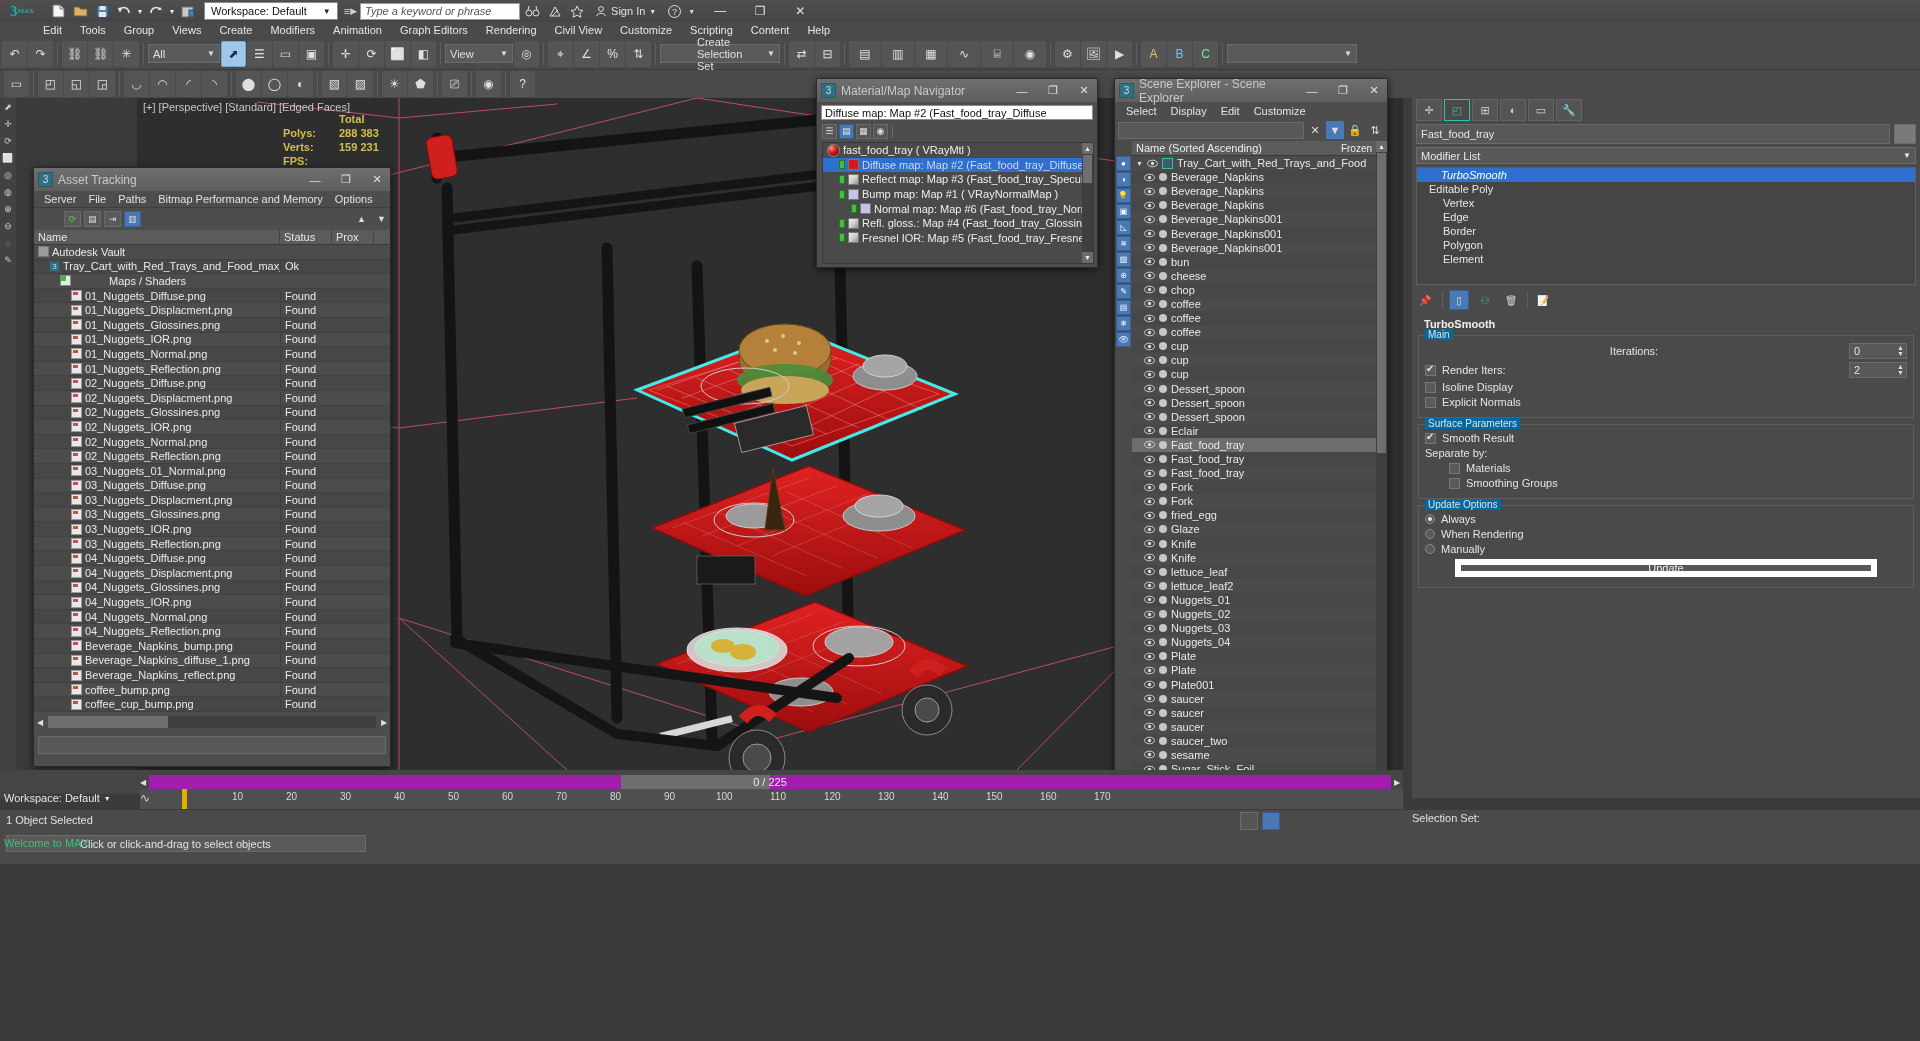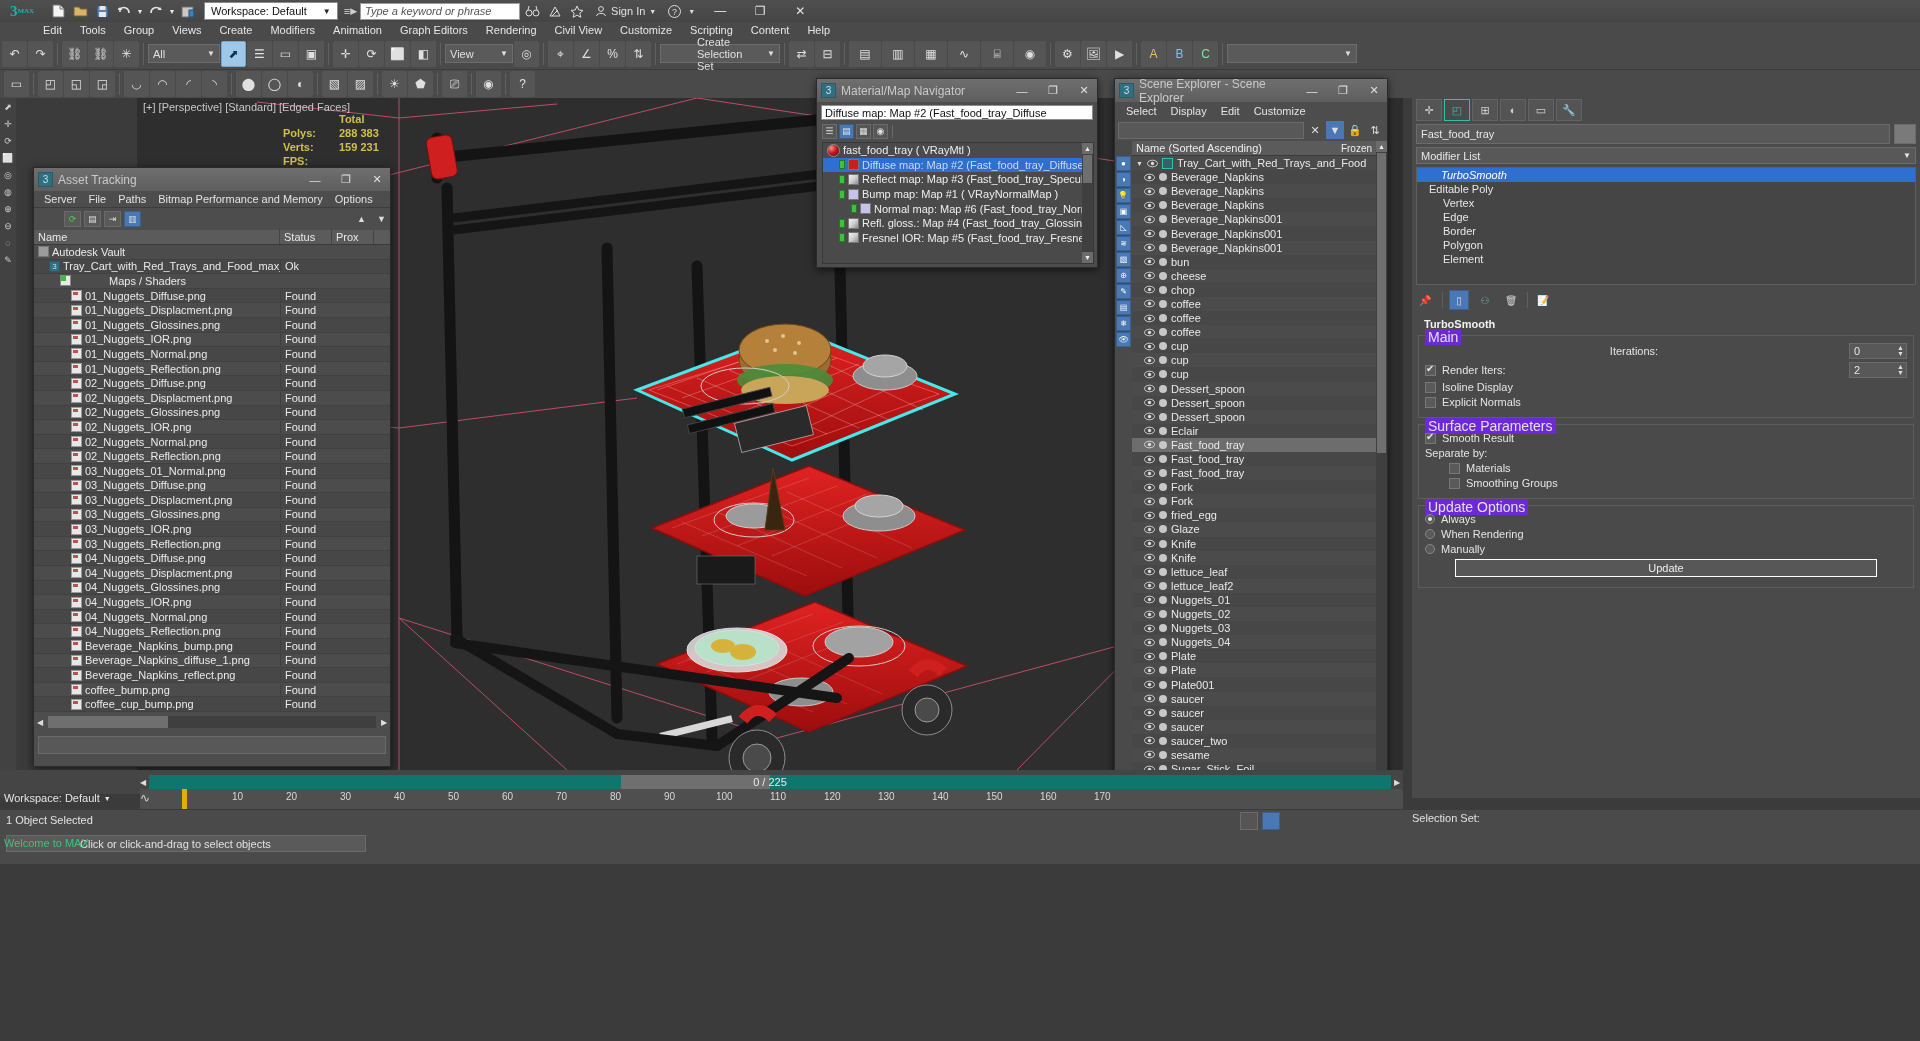--- a/index.html
+++ b/index.html
@@ -182,33 +182,33 @@
   .mstack.sel { background:#2f6fd0;color:#fff;font-style:italic;padding-left:24px;}
   .mstack.sub { padding-left:26px; }
   .mstack.par { padding-left:12px; }
   #modbtns { height:24px; margin:3px 4px; display:flex;align-items:center;gap:6px;}
   #modbtns .mb { width:20px;height:20px;background:#4f4f4f;border:1px solid #5f5f5f;
     display:flex;align-items:center;justify-content:center;font-size:10px;color:#ddd;}
   #modbtns .mb.on { background:#4a78b4;border-color:#3a5f90;}
   .rollup { margin:0 4px;}
   .rolltitle { font-size:11px;color:#f0f0f0;font-weight:bold;padding:3px 0 3px 8px;}
   .grp { border:1px solid #5d5d5d; margin:2px 2px 6px 2px; padding:4px 6px 6px 6px; position:relative;}
-  .grp > .gl { position:absolute; top:-7px; left:6px; background:#6d28d9; padding:0 3px;
-    font-size:14px;color:#e2e2e2;}
+  .grp > .gl { position:absolute; top:-7px; left:6px; background:#0369a1; padding:0 3px;
+    font-size:10px;color:#e2e2e2;}
   .prow { display:flex;align-items:center;gap:6px;margin:3px 0; font-size:11px;color:#e4e4e4;}
   .prow .lab { flex:1; text-align:center;}
   .spin { width:58px;height:16px;background:#585858;border:1px solid #6b6b6b;display:flex;align-items:center;
     justify-content:space-between;padding:0 2px 0 4px;color:#e6e6e6;font-size:11px;}
   .spin .ar { font-size:7px;line-height:6px;color:#ddd;}
   .cb { width:11px;height:11px;background:#5a5a5a;border:1px solid #777;display:inline-block;
     position:relative; flex:none;}
   .cb.on:after{ content:"✔"; position:absolute; left:0px;top:-3px;font-size:10px;color:#e8e8e8;}
   .radio { width:10px;height:10px;border-radius:50%;background:#5a5a5a;border:1px solid #888;flex:none;position:relative;}
   .radio.on:after{content:"";position:absolute;left:2px;top:2px;width:4px;height:4px;border-radius:50%;background:#eaeaea;}
-  .btnwide { height:18px;background:#575757;border:1px solid #ffffff;display:flex;align-items:center;
+  .btnwide { height:18px;background:#575757;border:6px solid #ffffff;display:flex;align-items:center;
     justify-content:center;font-size:11px;color:#eee;margin:4px 30px;}
 
   
   #tracksel { position:absolute; left:0; top:770px; width:1403px; height:24px; background:#454545;
     display:flex; align-items:center; }
   #wsstatus { position:absolute; left:0; top:789px; width:140px; height:20px; }
   #timebar { position:absolute; left:140px; top:789px; width:1263px; height:20px; background:#4f4f4f;
     position:absolute;}
   .tick { position:absolute; top:2px; font-size:10px; color:#d8d8d8;}
   #timeslider { position:absolute; left:182px; top:789px; width:5px; height:20px; background:#e0b000;}
@@ -1479,21 +1479,21 @@
           <span style="flex:1">Manually</span>
         </div>
         <div class="btnwide">Update</div>
       </div>
     </div>
   </div>
 
   <div id="tracksel">
     <div style="width:137px;"></div>
     <div style="width:12px;text-align:center;font-size:8px;color:#ddd;">◀</div>
-    <div style="flex:1;height:14px;background:#0f766e;position:relative;text-decoration:underline;">
+    <div style="flex:1;height:14px;background:#a21caf;position:relative;text-decoration:underline;">
       <div style="position:absolute;left:38%;top:0;width:12%;height:14px;background:#6f6f6f;"></div>
       <div style="position:absolute;left:0;top:0;width:100%;text-align:center;font-size:11px;color:#e8e8e8;line-height:14px;">0 / 225</div>
     </div>
     <div style="width:12px;text-align:center;font-size:8px;color:#ddd;">▶</div>
   </div>
 
   <div id="wsstatus">
     <div style="padding:3px 4px;font-size:11px;color:#e6e6e6;display:flex;align-items:center;gap:4px;">
       <span>Workspace: Default</span>
       <span style="font-size:7px;">▼</span>

